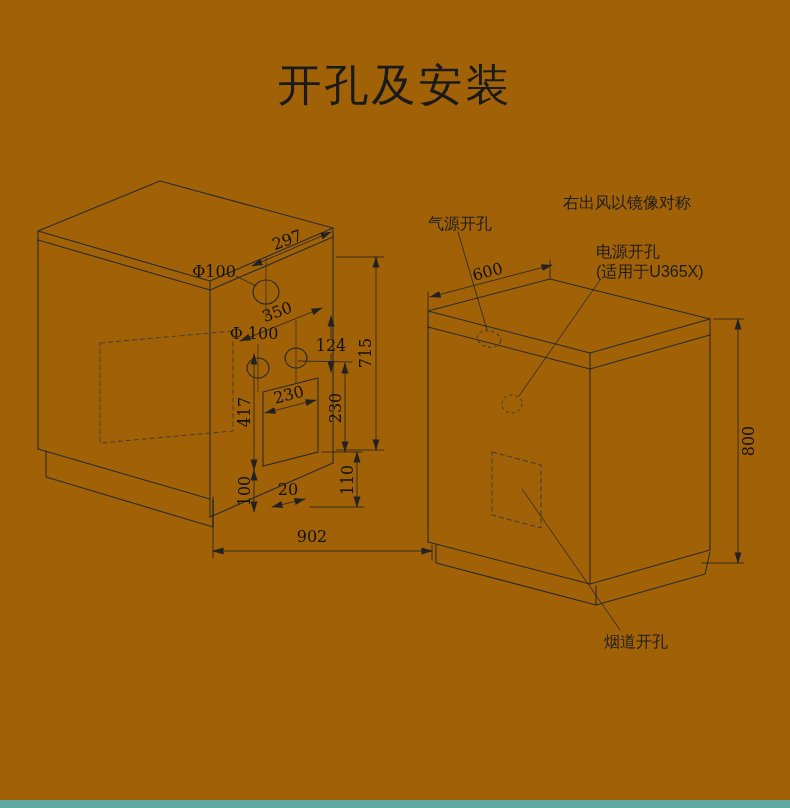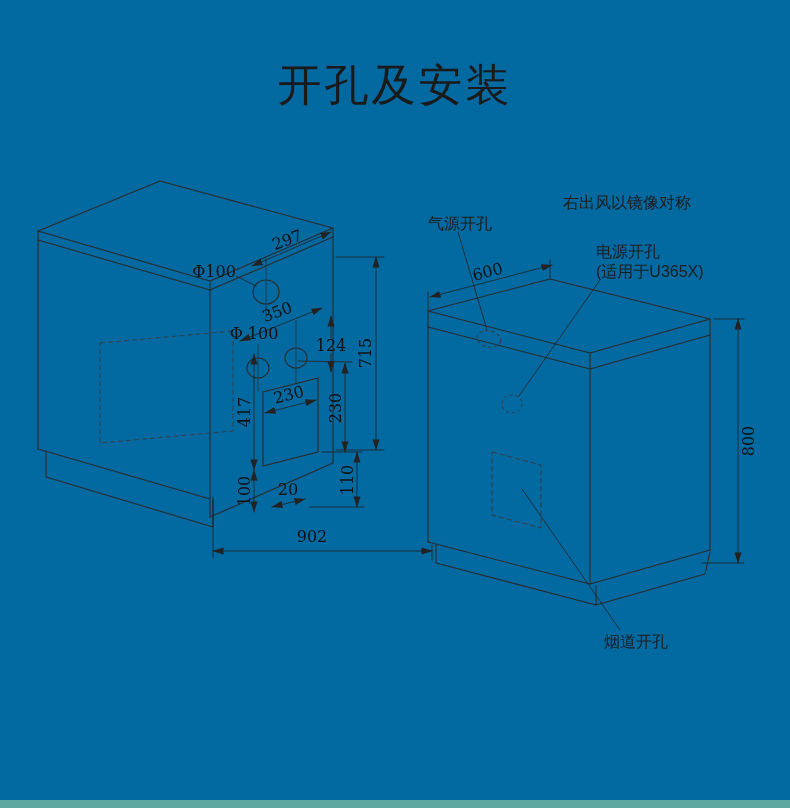--- a/index.html
+++ b/index.html
@@ -1,16 +1,16 @@
 <!DOCTYPE html>
 <html><head>
 <meta charset="utf-8">
 <style>
   html,body{margin:0;padding:0;background:#ffffff;}
-  .page{position:relative;width:790px;height:808px;background:#0369a1;overflow:hidden;
+  .page{position:relative;width:790px;height:808px;background:#a16207;overflow:hidden;
         font-family:"Liberation Sans", sans-serif;}
   svg{display:block;}
   .cjk{font-family:"Liberation Sans", sans-serif;}
   .dimtxt{font-family:"DejaVu Serif", serif;}
 </style>
 </head>
 <body>
 
 <div class="page">
 <svg width="790" height="808" viewBox="0 0 790 808" xmlns="http://www.w3.org/2000/svg">

